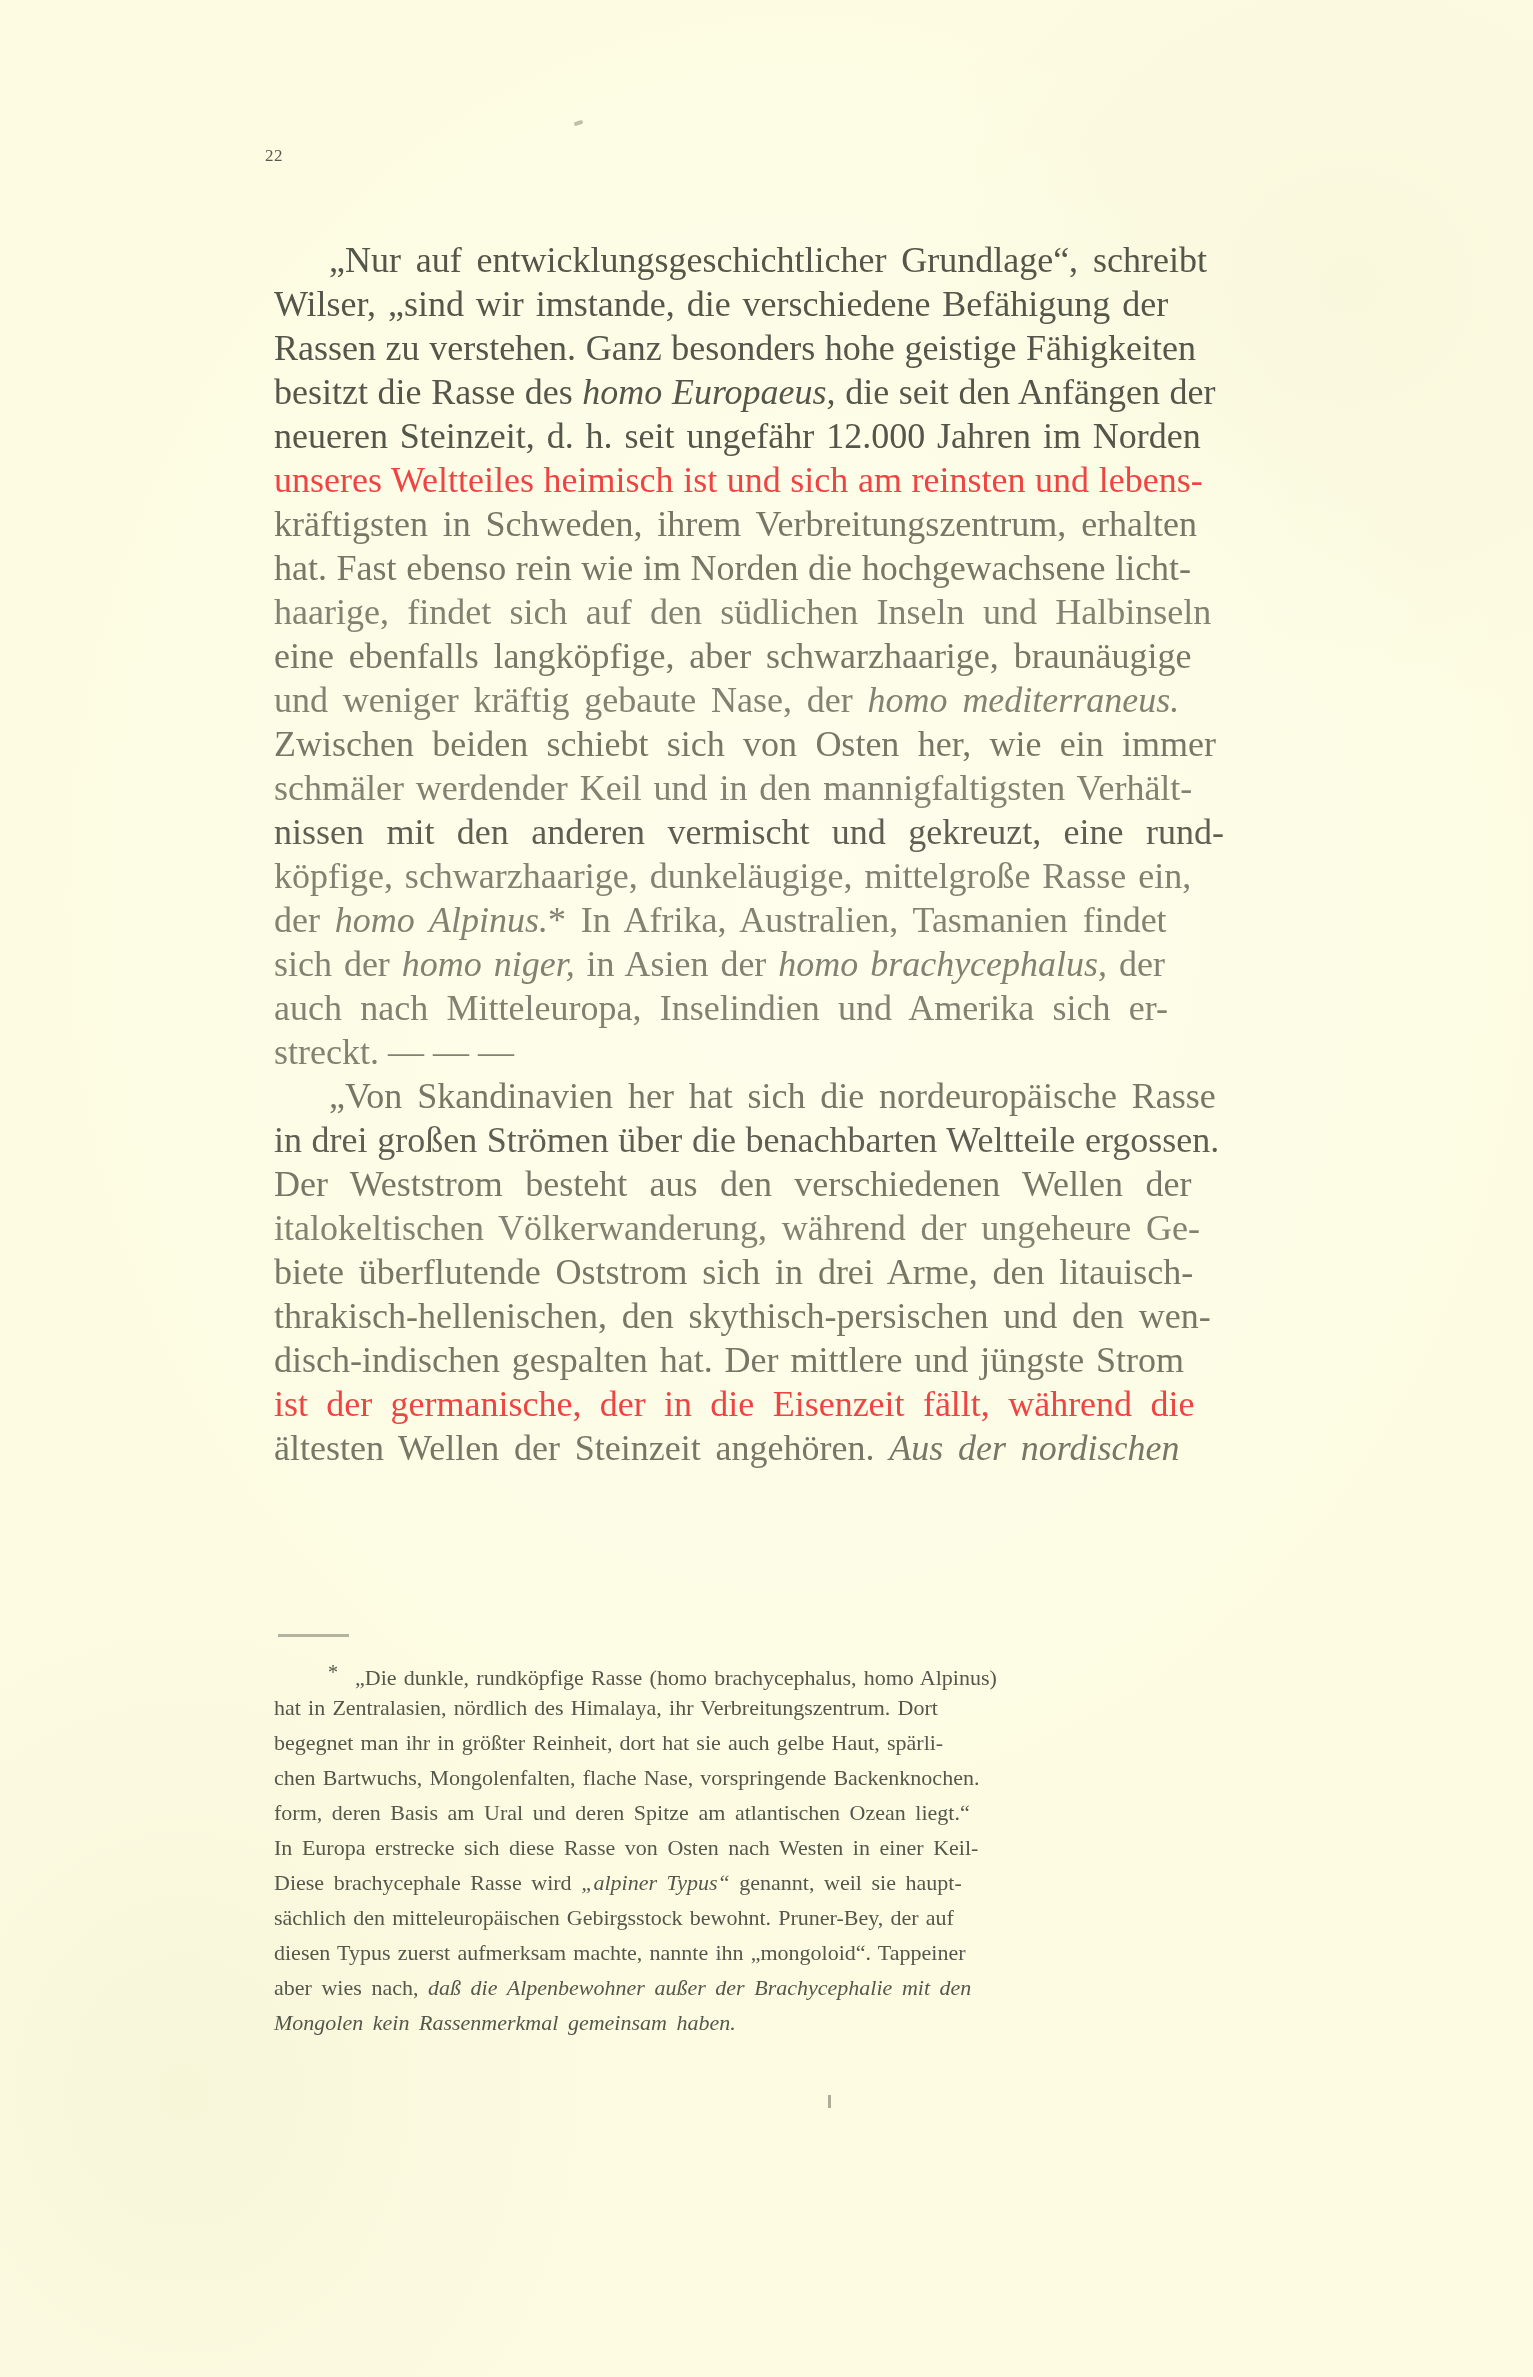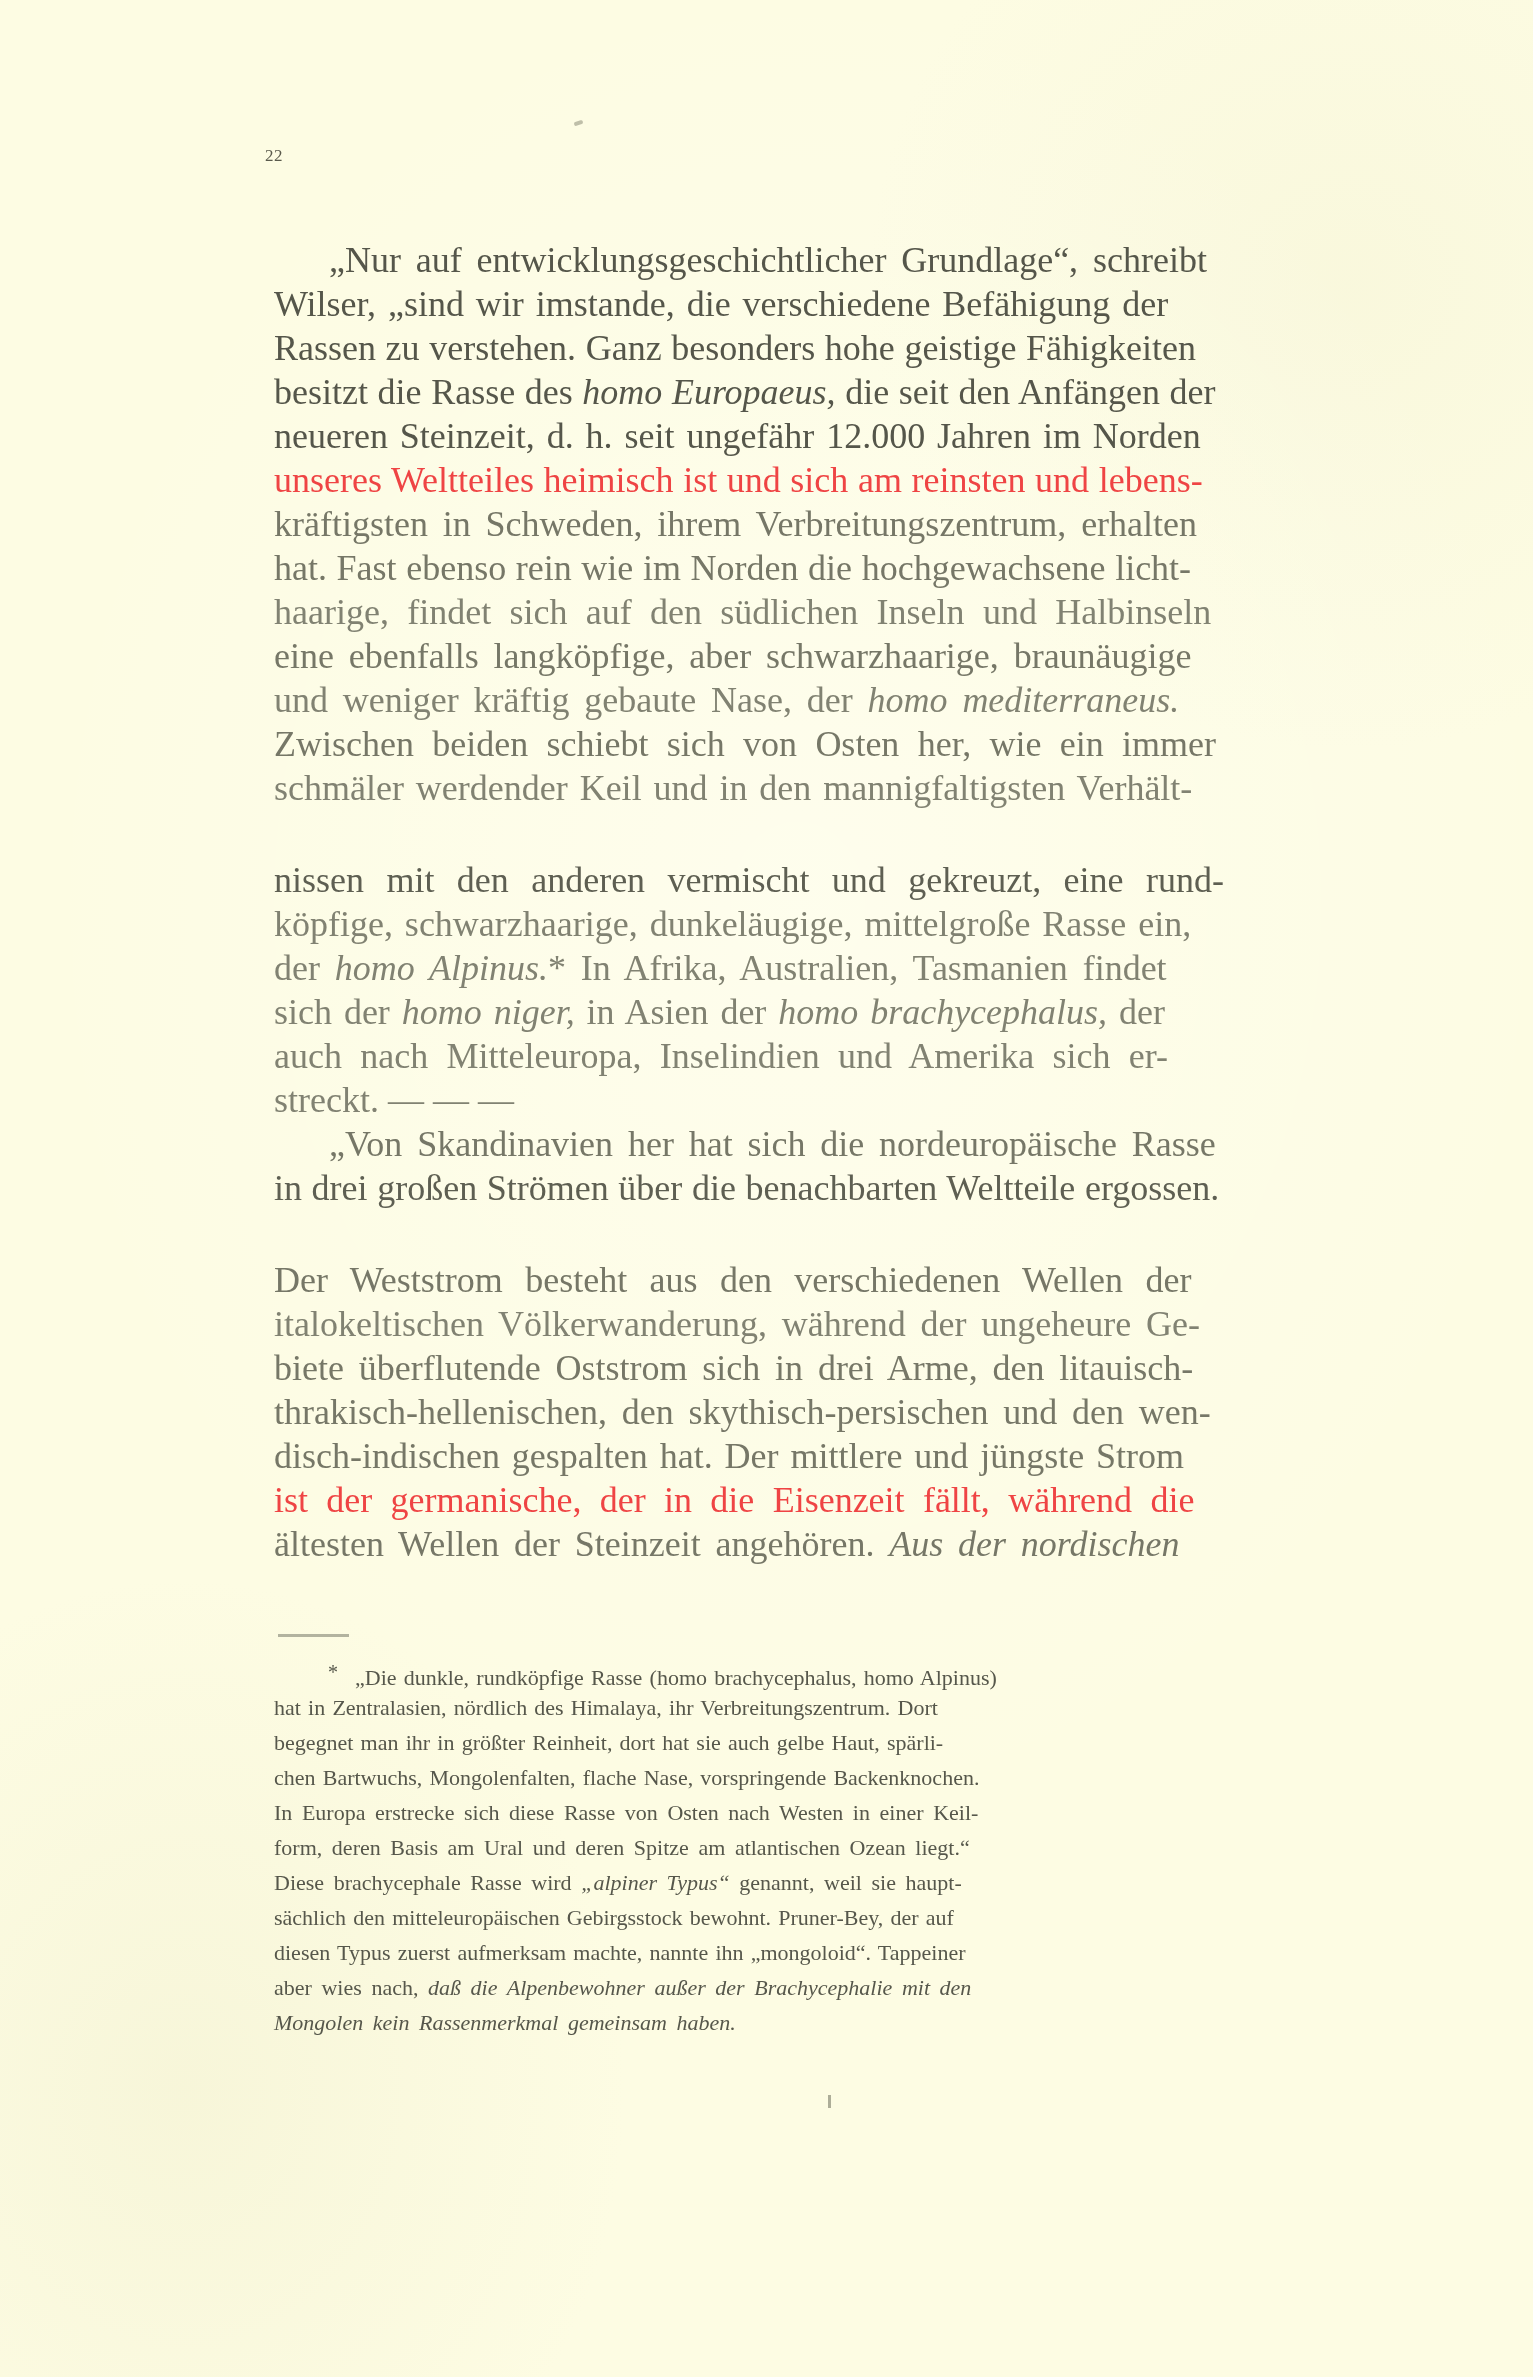--- a/index.html
+++ b/index.html
@@ -71,21 +71,21 @@
     white-space: nowrap;
     color: #55564a;
   }
   .bline.ind { padding-left: 55px; }
 
   
   .ws1 { word-spacing: 0.6px; }
   .ws2 { word-spacing: 2.9px; }
   .ws3 { word-spacing: 5.8px; }
   .ws4 { word-spacing: 9.3px; }
-  .ws5 { word-spacing: 13.4px; margin-top: 48px; }
+  .ws5 { word-spacing: 13.4px; }
 
   .it { font-style: italic; }
 
   
   .f1 { color: #5e5f52; }
   .f2 { color: #ef4444; }
   .f3 { color: #767767; }
   .f4 { color: #818272; }
 
   
@@ -169,22 +169,22 @@
       <div class="bline ws3 f3"><span>ältesten Wellen der Steinzeit angehören. </span><span class="it">Aus der nordischen</span></div>
     </div>
 
   <div class="fn-rule"></div>
 
   <div class="footnote">
       <div class="fline ind fw2"><span class="star">*&nbsp;&nbsp;</span><span>„Die dunkle, rundköpfige Rasse (homo brachycephalus, homo Alpinus)</span></div>
       <div class="fline fw2"><span>hat in Zentralasien, nördlich des Himalaya, ihr Verbreitungszentrum.  Dort</span></div>
       <div class="fline fw2"><span>begegnet man ihr in größter Reinheit, dort hat sie auch gelbe Haut, spärli-</span></div>
       <div class="fline fw2 f3"><span>chen Bartwuchs, Mongolenfalten, flache Nase, vorspringende Backenknochen.</span></div>
+      <div class="fline fw3"><span>form, deren Basis am Ural und deren Spitze am atlantischen Ozean liegt.“</span></div>
       <div class="fline fw3"><span>In Europa erstrecke sich diese Rasse von Osten nach Westen in einer Keil-</span></div>
-      <div class="fline fw3"><span>form, deren Basis am Ural und deren Spitze am atlantischen Ozean liegt.“</span></div>
       <div class="fline fw3"><span>Diese brachycephale Rasse wird </span><span class="it">„alpiner Typus“</span><span> genannt, weil sie haupt-</span></div>
       <div class="fline fw2 f4"><span>sächlich den mitteleuropäischen Gebirgsstock bewohnt. Pruner-Bey, der auf</span></div>
       <div class="fline fw2 f4"><span>diesen Typus zuerst aufmerksam machte, nannte ihn „mongoloid“.  Tappeiner</span></div>
       <div class="fline fw3 f3"><span>aber wies nach, </span><span class="it">daß die Alpenbewohner außer der Brachycephalie mit den</span></div>
       <div class="fline fw3 f3"><span class="it">Mongolen kein Rassenmerkmal gemeinsam haben.</span></div>
     </div>
 
   <div class="bottom-mark"></div>
 
 </div>

